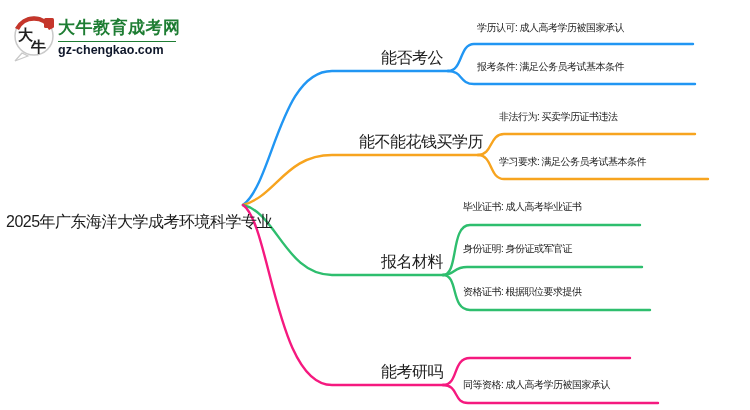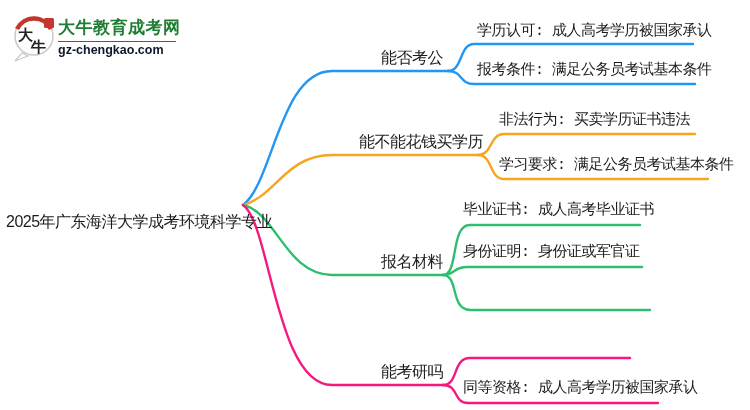--- a/index.html
+++ b/index.html
@@ -7,21 +7,21 @@
   #stage {
     position:relative; width:750px; height:410px; background:#fff;
     font-family:"Liberation Sans","DejaVu Sans",sans-serif;
   }
   #curves { position:absolute; left:0; top:0; width:750px; height:410px; }
   #curves path { fill:none; stroke-width:2.4; stroke-linecap:round; }
 
   .txt { position:absolute; color:#1c1c1c; white-space:nowrap; letter-spacing:-0.5px; }
   .root-label  { font-size:16px;margin-top:18px; }
   .branch-label{ font-size:16px; text-align:right; }
-  .child-label { font-size:15px;font-family:Liberation Mono, monospace; }
+  .child-label { font-size:10px; }
 
   
   .logo { position:absolute; left:10px; top:10px; display:flex; align-items:center; }
   .logo-text { }
   .logo-title { font-size:17px; font-weight:bold; color:#1E7D33; letter-spacing:0.5px; white-space:nowrap; }
   .logo-divider { height:1px; background:#1E7D33; margin:2px 0 1px 0; width:118px; }
   .logo-url { font-size:12.5px; font-weight:bold; color:#0f172a; white-space:nowrap; }
 </style>
 </head>
 <body>
@@ -72,16 +72,17 @@
   <div class="txt branch-label" style="left:323px; top:362px; width:120px;">能考研吗</div>
 
   <div class="txt child-label" style="left:477px; top:21px;">学历认可: 成人高考学历被国家承认</div>
   <div class="txt child-label" style="left:477px; top:60px;">报考条件: 满足公务员考试基本条件</div>
 
   <div class="txt child-label" style="left:499px; top:110px;">非法行为: 买卖学历证书违法</div>
   <div class="txt child-label" style="left:499px; top:155px;">学习要求: 满足公务员考试基本条件</div>
 
   <div class="txt child-label" style="left:463px; top:200px;">毕业证书: 成人高考毕业证书</div>
   <div class="txt child-label" style="left:463px; top:242px;">身份证明: 身份证或军官证</div>
+  <div class="txt child-label" style="left:463px; top:285px;">资格证书: 根据职位要求提供</div>
 
   <div class="txt child-label" style="left:463px; top:378px;">同等资格: 成人高考学历被国家承认</div>
 
 </div>
 
 </body></html>

